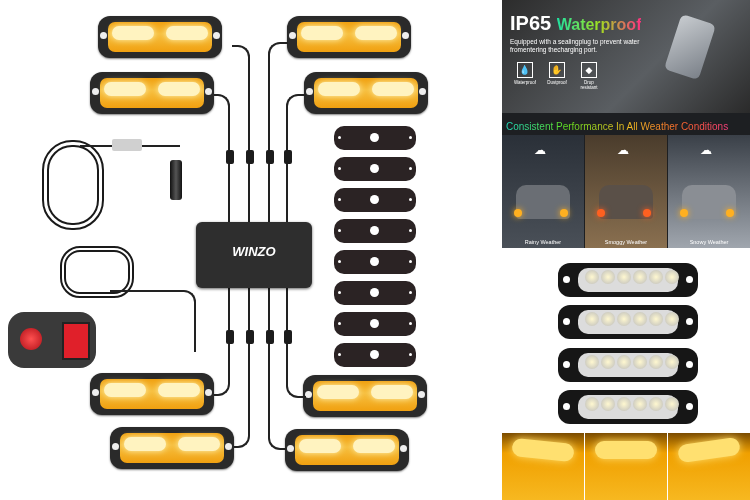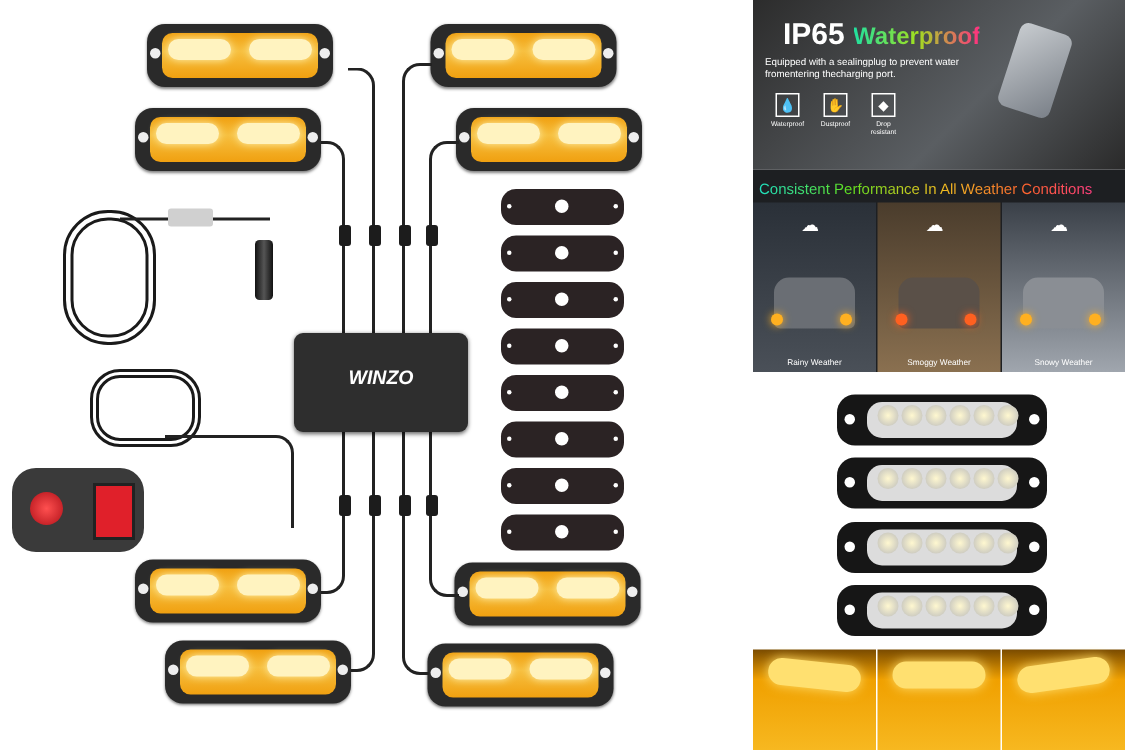--- a/index.html
+++ b/index.html
@@ -164,21 +164,21 @@
   <div class="abs" style="left:60px;top:246px;width:62px;height:40px;border:6px double #1a1a1a;border-radius:20px;"></div>
   <div class="wire" style="left:110px;top:290px;width:84px;height:60px;border-left:none;border-bottom:none;border-radius:0 12px 0 0;"></div>
 
   <div class="abs" style="left:8px;top:312px;width:88px;height:56px;background:#3a3a3a;border-radius:16px;">
     <div class="abs" style="left:12px;top:16px;width:22px;height:22px;border-radius:50%;background:radial-gradient(#ff5050,#b01018);"></div>
     <div class="abs" style="left:54px;top:10px;width:24px;height:34px;background:#e0202a;border:2px solid #222;"></div>
   </div>
 </div>
 
 <div class="p1">
-  <div class="abs" style="left:20px;top:12px;font-size:20px;font-weight:bold;color:#fff;">
+  <div class="abs" style="left:8px;top:12px;font-size:20px;font-weight:bold;color:#fff;">
     <span>IP65</span>
     <span style="background:linear-gradient(90deg,#20e0a0,#a0e020,#ff3080);-webkit-background-clip:text;color:transparent;font-size:16px;">Waterproof</span>
   </div>
   <div class="abs" style="left:8px;top:38px;width:130px;font-size:6.5px;line-height:8px;color:#fff;">Equipped with a sealingplug to prevent water fromentering thecharging port.</div>
   <div class="abs" style="left:170px;top:18px;width:36px;height:58px;border-radius:6px;background:linear-gradient(135deg,#c8ccd0,#7a8088);transform:rotate(18deg);"></div>
   <div class="abs" style="left:10px;top:62px;width:90px;display:flex;justify-content:space-between;">
     <div style="text-align:center;width:26px;">
       <div style="width:14px;height:14px;margin:0 auto;border:1px solid #fff;color:#fff;font-size:9px;line-height:14px;">💧</div>
       <div style="font-size:4.5px;color:#fff;margin-top:2px;">Waterproof</div>
     </div>

